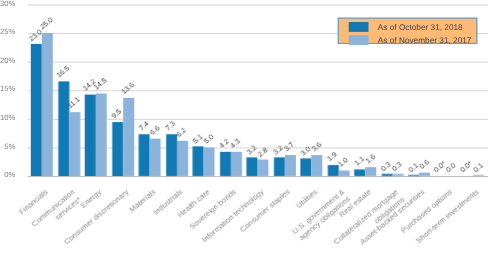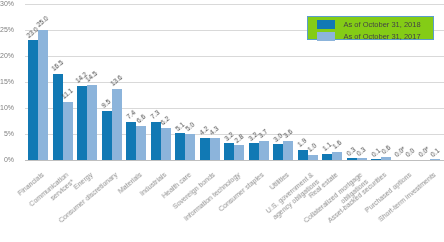--- a/index.html
+++ b/index.html
@@ -11,21 +11,21 @@
   .ytick{position:absolute;text-align:right;color:#808080;font-size:7px;
          line-height:7px;will-change:opacity;}
   .bar{position:absolute;}
   .vlabel{position:absolute;white-space:nowrap;font-size:6.5px;color:#3d3d3d;
           line-height:6.5px;transform-origin:0 100%;transform:rotate(-40deg);
           will-change:opacity;}
   .xlabelanchor{position:absolute;width:0;height:0;}
   .xlabel{position:absolute;right:0;top:0;font-size:7px;color:#8c8c8c;line-height:8.6px;
           transform-origin:100% 0;transform:rotate(-40deg);text-align:right;
           max-width:76px;width:max-content;will-change:opacity;}
-  #legend{position:absolute;border:1px solid #5a9ecb;background:#84cc16;box-sizing:border-box;}
+  #legend{position:absolute;border:1px solid #5a9ecb;background:#fdba74;box-sizing:border-box;}
   .lgrow{position:absolute;display:flex;align-items:center;}
   .lgsw{width:18px;height:9px;}
   .lgtx{margin-left:8.5px;font-size:7.5px;color:#444;white-space:nowrap;line-height:9px;
         will-change:opacity;}
 </style>
 </head>
 <body>
 
 <div id="chart">
     <div class="axisline" style="left: 25px; top: 160px; width: 419px;"></div>
@@ -161,16 +161,16 @@
     <div class="xlabelanchor" style="left: 432.4px; top: 170.5px;">
       <div class="xlabel">Short-term investments</div>
     </div>
     <div id="legend" style="left: 307px; top: 16px; width: 127px; height: 24px;">
       <div class="lgrow" style="left: 9px; top: 3px;">
         <span class="lgsw" style="background: rgb(17, 121, 180);"></span>
         <span class="lgtx">As of October 31, 2018</span>
       </div>
       <div class="lgrow" style="left: 9px; top: 15px;">
         <span class="lgsw" style="background: rgb(140, 180, 219);"></span>
-        <span class="lgtx">As of October 31, 2017</span>
+        <span class="lgtx">As of November 31, 2017</span>
       </div>
     </div>
   </div>
 
 </body></html>

